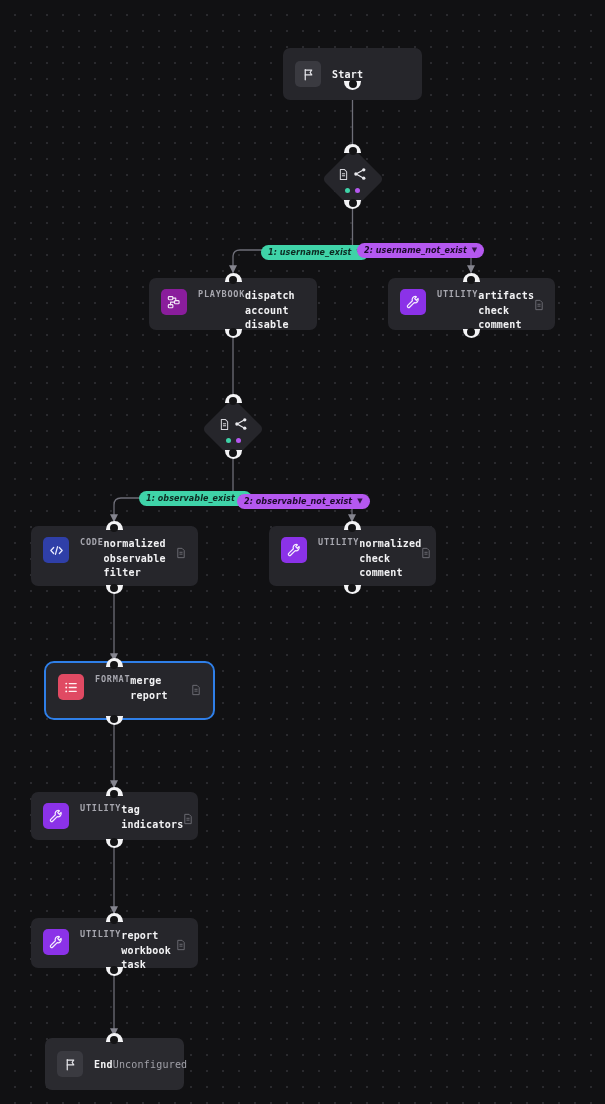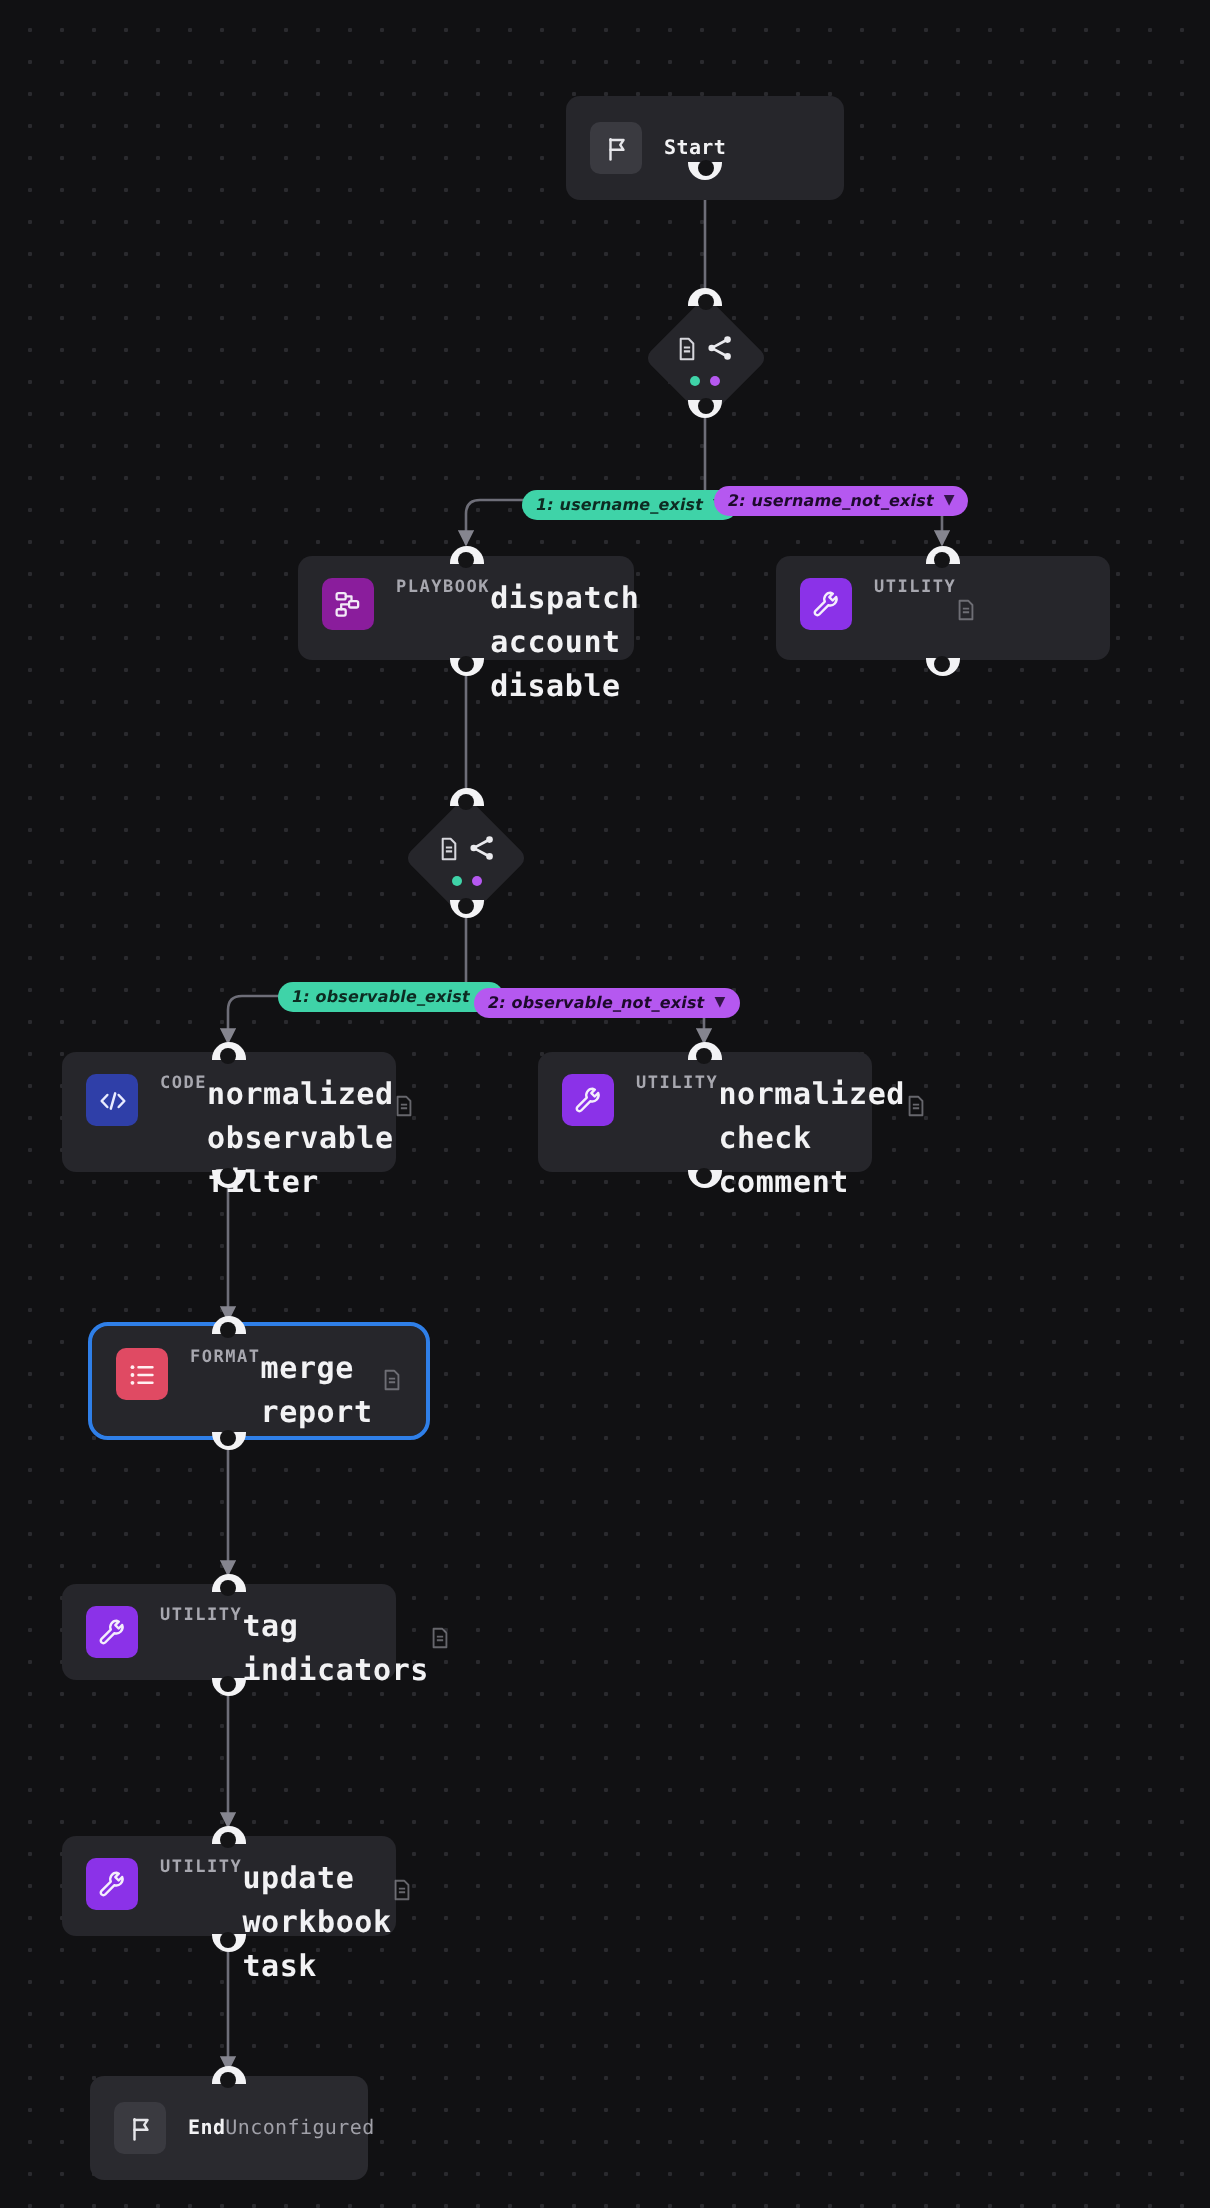--- a/index.html
+++ b/index.html
@@ -69,21 +69,21 @@
 
   .kind {
     font-size: 8.5px;
     letter-spacing: 0.09em;
     font-weight: 700;
     color: #a7a7af;
     line-height: 1.35;
     text-transform: uppercase;
   }
   .title {
-    font-size: 15px;
+    font-size: 10px;
     font-weight: 700;
     color: #f2f2f4;
     line-height: 1.45;
     letter-spacing: 0.02em;
     white-space: pre-line;
   }
   .title-plain {
     font-size: 10px;
     font-weight: 700;
     color: #f2f2f4;
@@ -269,20 +269,21 @@
   <div class="port out" style="left:224.5px; top:329px;"></div>
 
   <div class="node" style="left:388px; top:278px; width:167px; height:52px;">
     <span class="icon-box icon-util">
       <svg width="14" height="14" viewBox="0 0 16 16" fill="none" stroke="#f4eefc" stroke-width="1.4" stroke-linecap="round" stroke-linejoin="round">
         <path d="M10.6 1.6a3.6 3.6 0 0 0-3.3 5l-5.3 5.3a1.4 1.4 0 0 0 0 2l.1.1a1.4 1.4 0 0 0 2 0l5.3-5.3a3.6 3.6 0 0 0 4.4-4.7l-2 2-1.9-1.9 2-2a3.6 3.6 0 0 0-1.3-.5z"></path>
       </svg>
     </span>
     <span class="body">
       <span class="kind">UTILITY</span>
+      <span class="title">artifacts check comment</span>
       <span class="note-icon">
         <svg width="10" height="12" viewBox="0 0 14 16" fill="none" stroke="#9b9ba3" stroke-width="1.3" stroke-linejoin="round">
           <path d="M2.5 1.5h6l3 3v10h-9z"></path>
             <path d="M4.8 7h4.4M4.8 9.6h4.4"></path>
         </svg>
       </span>
     </span>
   </div>
   <div class="port in" style="left:462.5px; top:273px;"></div>
   <div class="port out" style="left:462.5px; top:329px;"></div>
@@ -413,21 +414,21 @@
   <div class="port out" style="left:105.5px; top:839px;"></div>
 
   <div class="node" style="left:31px; top:918px; width:167px; height:50px;">
     <span class="icon-box icon-util">
       <svg width="14" height="14" viewBox="0 0 16 16" fill="none" stroke="#f4eefc" stroke-width="1.4" stroke-linecap="round" stroke-linejoin="round">
         <path d="M10.6 1.6a3.6 3.6 0 0 0-3.3 5l-5.3 5.3a1.4 1.4 0 0 0 0 2l.1.1a1.4 1.4 0 0 0 2 0l5.3-5.3a3.6 3.6 0 0 0 4.4-4.7l-2 2-1.9-1.9 2-2a3.6 3.6 0 0 0-1.3-.5z"></path>
       </svg>
     </span>
     <span class="body">
       <span class="kind">UTILITY</span>
-      <span class="title">update workbook task</span>
+      <span class="title">report workbook task</span>
       <span class="note-icon">
         <svg width="10" height="12" viewBox="0 0 14 16" fill="none" stroke="#9b9ba3" stroke-width="1.3" stroke-linejoin="round">
           <path d="M2.5 1.5h6l3 3v10h-9z"></path>
             <path d="M4.8 7h4.4M4.8 9.6h4.4"></path>
         </svg>
       </span>
     </span>
   </div>
   <div class="port in" style="left:105.5px; top:913px;"></div>
   <div class="port out" style="left:105.5px; top:967px;"></div>

